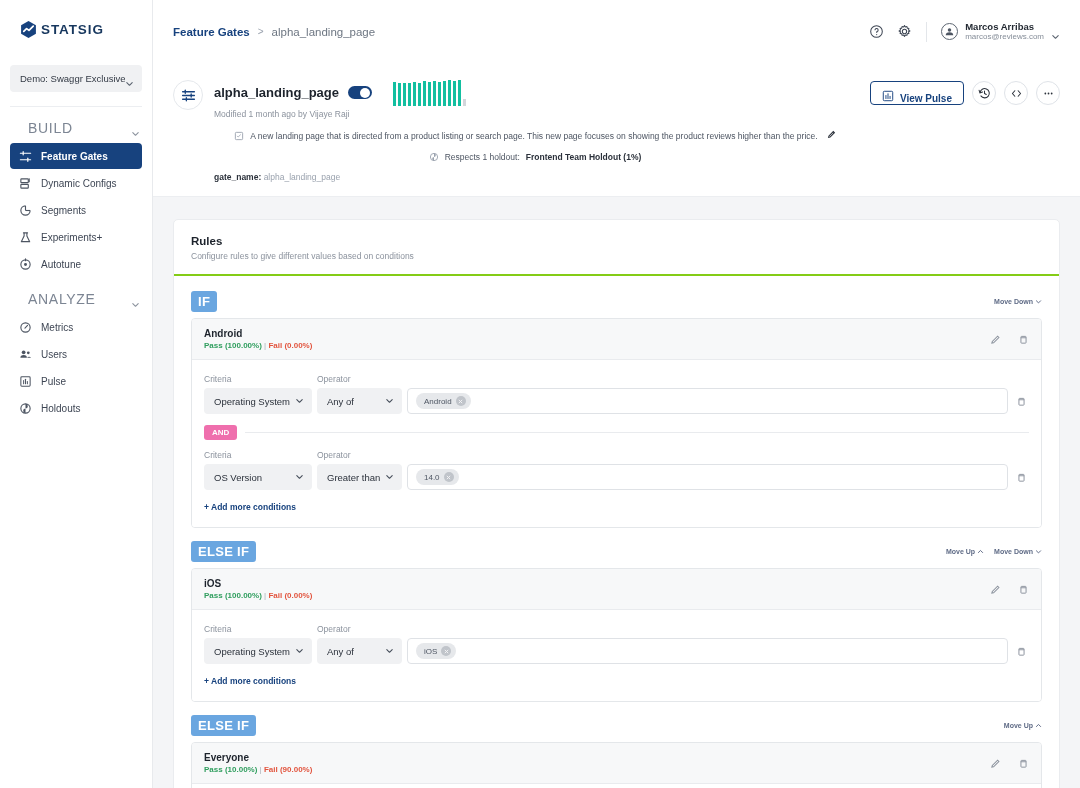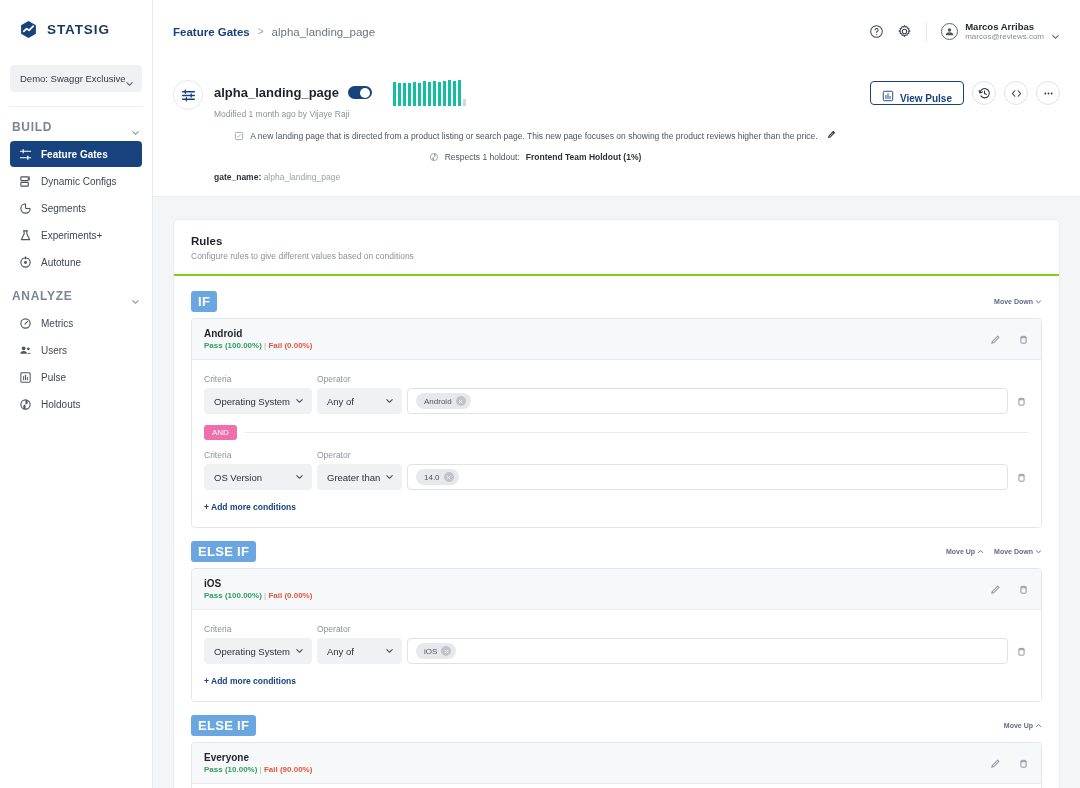--- a/index.html
+++ b/index.html
@@ -14,21 +14,21 @@
 
   
   .sidebar {
     width: 153px; height: 788px;
     background: #ffffff;
     border-right: 1px solid #e8eaed;
     flex: 0 0 153px;
     position: relative;
   }
   .logo-row {
-    display: flex; align-items: center; gap: 9px;
+    display: flex; align-items: center; gap: 3px;
     padding: 19px 0 0 18px;
   }
   .logo-mark {
     width: 20px; height: 20px;
     display: flex; align-items: center; justify-content: center;
   }
   .logo-text {
     font-size: 13.5px; font-weight: bold; letter-spacing: 0.9px;
     color: #17375e;
   }
@@ -45,22 +45,23 @@
     font-size: 9.5px; color: #333a45; flex: 1;
     white-space: nowrap; overflow: hidden;
   }
   .chev { width: 9px; height: 9px; flex: 0 0 9px; }
   .nav-divider { height: 1px; background: #eceef1; margin: 14px 10px 0 10px; }
   .nav-section {
     display: flex; align-items: center;
     padding: 13px 12px 6px 12px;
   }
   .nav-section .sec-label {
-    font-size: 12px; letter-spacing: 0.7px; color: #7c8593; flex: 1;
-    font-weight: bold;
+    font-size: 14px; letter-spacing: 0.7px; color: #7c8593; flex: 1;
+    font-weight: normal;
+    margin-left: 16px;
   }
   .nav-item {
     display: flex; align-items: center; gap: 9px;
     margin: 1px 10px;
     height: 26px;
     padding: 0 9px;
     border-radius: 4px;
     cursor: pointer;
     color: #3e4654;
     font-size: 10px;
@@ -240,21 +241,21 @@
   }
   .chip .chip-x {
     width: 10px; height: 10px; border-radius: 50%; background: #c0c4ca;
     display: flex; align-items: center; justify-content: center;
     color: #f2f3f5; font-size: 7px; line-height: 1; cursor: pointer;
   }
   .trash-col { width: 16px; display: flex; justify-content: center; cursor: pointer; }
 
   .and-row { display: flex; align-items: center; gap: 8px; margin: 11px 0 10px 0; }
   .and-badge {
-    background: #ef6fad; color: #ffffff; font-size: 8px; font-weight: normal;
+    background: #ef6fad; color: #ffffff; font-size: 8px; font-weight: bold;
     border-radius: 3px; padding: 3px 8px;
   }
   .and-line { flex: 1; height: 1px; background: #e9ebee; }
   .add-cond {
     font-size: 8.5px; font-weight: bold; color: #17427e;
     margin-top: 12px; cursor: pointer; display: inline-block;
   }
 </style>
 </head>
 <body>

